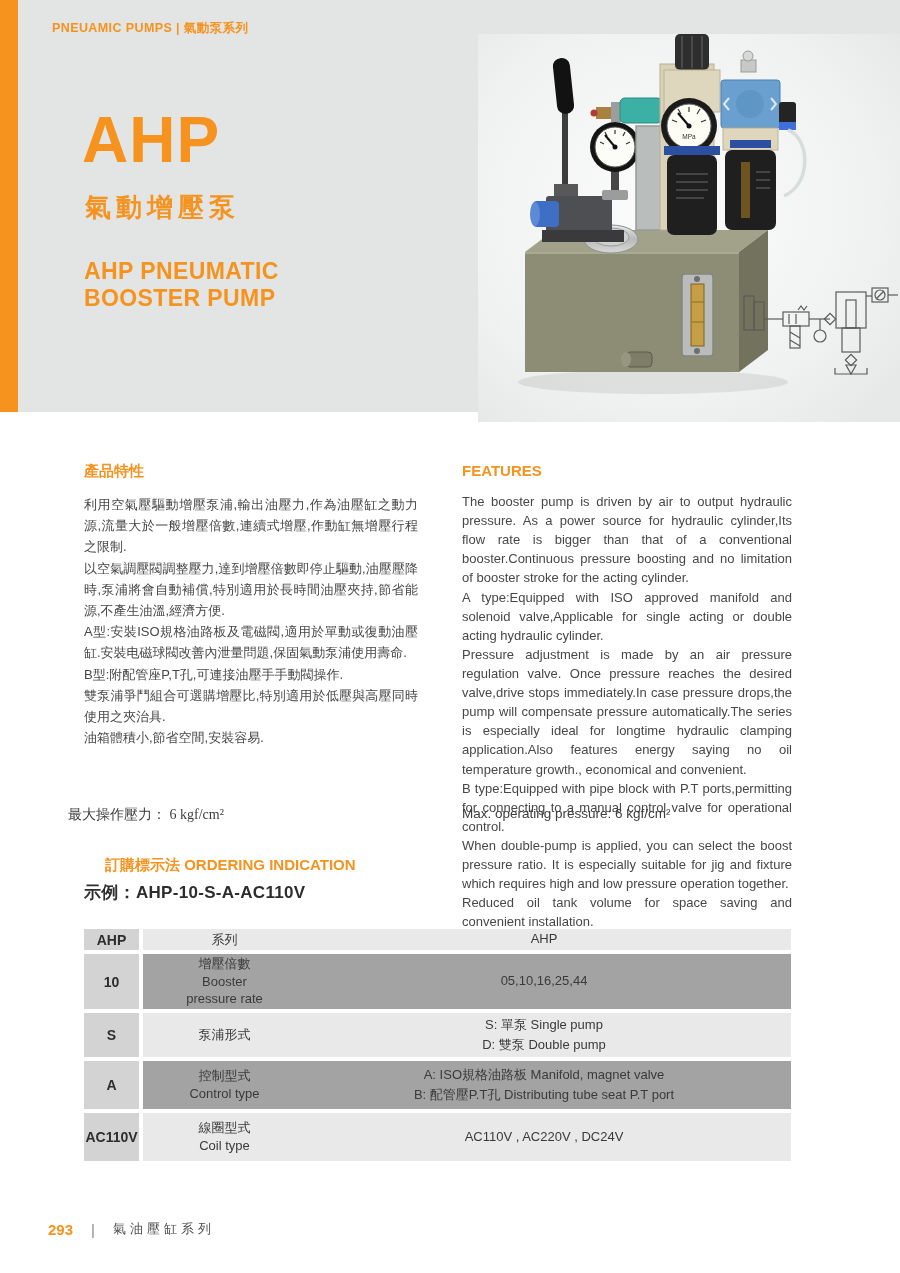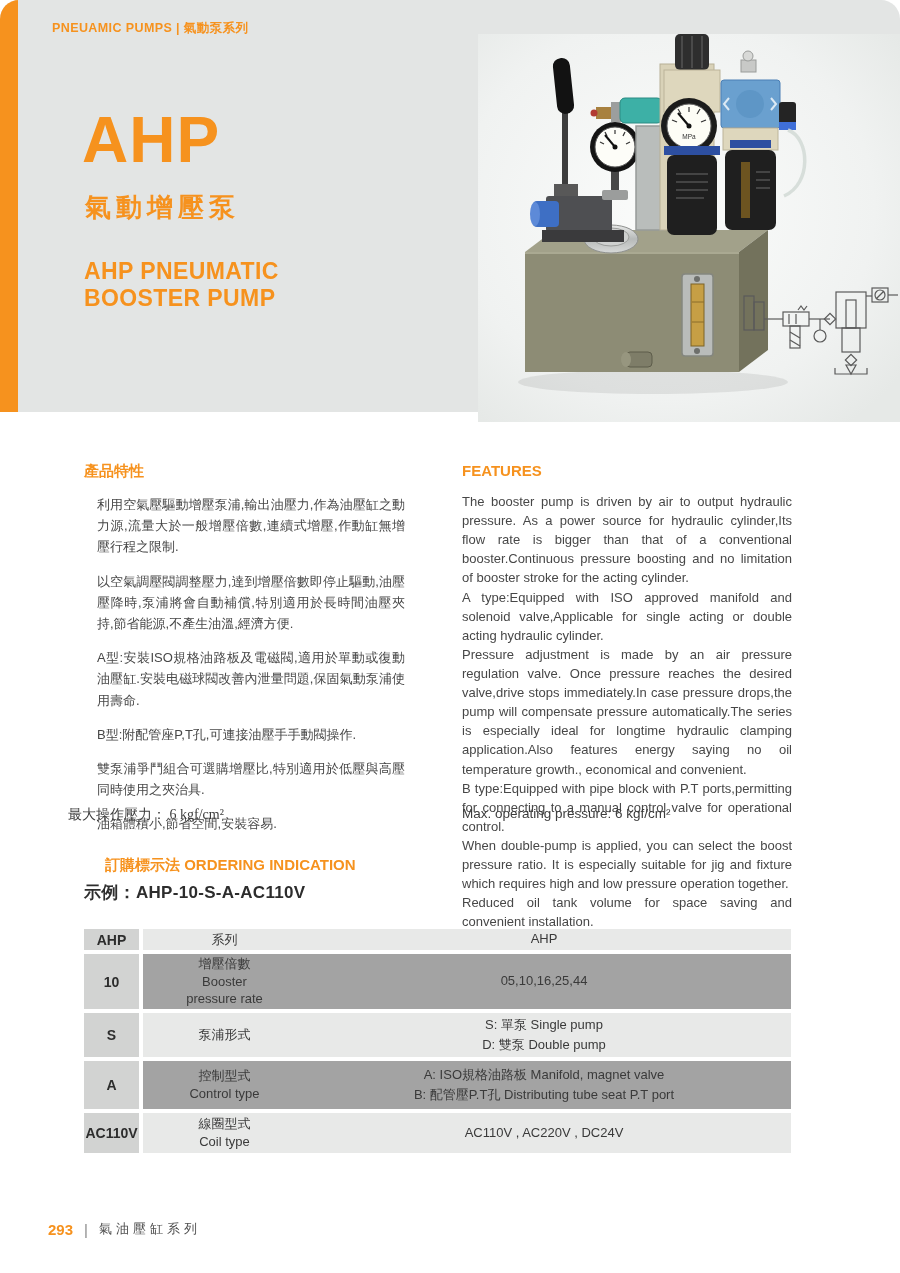--- a/index.html
+++ b/index.html
@@ -1,36 +1,36 @@
 <!DOCTYPE html>
 <html><head>
 <meta charset="utf-8">
 <style>
   html,body{margin:0;padding:0;background:#fff;}
   .page{
     position:relative;width:900px;height:1273px;background:#ffffff;
-    font-family:"Liberation Sans","DejaVu Sans",sans-serif;overflow:hidden;border-radius:19px;
+    font-family:"Liberation Sans","DejaVu Sans",sans-serif;overflow:hidden;
   }
   
   .hero{position:absolute;left:0;top:0;width:900px;height:412px;background:#e3e5e4;}
   .accent{position:absolute;left:0;top:0;width:18px;height:412px;background:#f6921e;}
   .kicker{position:absolute;left:52px;top:20px;color:#f6921e;font-weight:bold;
           font-size:12.5px;letter-spacing:.4px;}
   .model{position:absolute;left:82px;top:108px;font-size:64px;font-weight:800;
          color:#f6921e;letter-spacing:1px;line-height:1;}
   .subtitle-zh{position:absolute;left:85px;top:194px;font-size:26px;font-weight:bold;
          color:#f6921e;letter-spacing:5px;line-height:1;}
   .title-en{position:absolute;left:84px;top:258px;font-size:23px;font-weight:600;
          color:#f6921e;line-height:1.16;letter-spacing:.4px;}
   .photo{position:absolute;left:478px;top:34px;width:422px;height:388px;}
   
   .section-h{color:#f6921e;font-size:15px;font-weight:bold;margin:0 0 13px 0;}
   .col-zh{position:absolute;left:84px;top:462px;width:334px;}
   .col-en{position:absolute;left:462px;top:462px;width:330px;}
-  .col-zh p{font-size:13px;line-height:1.63;color:#474747;text-align:justify;margin:13px;}
+  .col-zh p{font-size:13px;line-height:1.63;color:#474747;text-align:justify;margin:0;}
   .col-en p{font-size:13px;line-height:1.47;color:#474747;text-align:justify;margin:0;}
   .max-zh{position:absolute;left:68px;top:806px;font-size:14px;color:#3c3c3c;font-family:Liberation Serif, serif;}
   .max-en{position:absolute;left:462px;top:806px;font-size:13.5px;color:#3c3c3c;}
   
   .ordering-heading{position:absolute;left:84px;top:856px;font-size:15px;
          font-weight:bold;color:#f6921e;padding-left:21px;}
   .ordering-example{position:absolute;left:84px;top:881px;font-size:17px;
          font-weight:bold;color:#2d2d2d;letter-spacing:.3px;}
   
   .spec-table{position:absolute;left:84px;top:929px;width:707px;}
@@ -40,21 +40,21 @@
          margin-right:4px;flex:none;}
   .t-body{flex:1;display:flex;align-items:center;}
   .row-gray .t-body{background:#e8e9e8;}
   .row-white .t-body{background:#a3a3a3;}
   .t-desc{width:154px;padding-left:9px;box-sizing:border-box;flex:none;
          font-size:13px;color:#3a3a3a;line-height:1.35;}
   .t-val{flex:1;font-size:13px;color:#3a3a3a;line-height:1.55;}
   .t-desc span,.t-val span{display:block;text-align:center;}
   
   .footer{position:absolute;left:48px;top:1220px;font-size:13px;color:#555;
-         display:flex;align-items:center;gap:11px;}
+         display:flex;align-items:center;gap:18px;}
   .footer .pagenum{color:#f6921e;font-weight:bold;font-size:15px;}
   .footer .divider{color:#8a8a8a;font-size:15px;font-weight:300;}
   .footer .series{letter-spacing:4px;color:#4f4f4f;}
 </style>
 </head>
 <body>
 
 <div class="page">
 
   <div class="hero">
@@ -306,21 +306,21 @@
           <span>控制型式</span>
           <span>Control type</span>
         </div>
         <div class="t-val">
           <span>A: ISO規格油路板  Manifold, magnet valve</span>
           <span>B: 配管壓P.T孔   Distributing tube seat P.T port</span>
         </div>
       </div>
     </div>
 
-    <div class="t-row row-gray" style="height:40px">
+    <div class="t-row row-gray" style="height:48px">
       <div class="t-code">AC110V</div>
       <div class="t-body">
         <div class="t-desc">
           <span>線圈型式</span>
           <span>Coil type</span>
         </div>
         <div class="t-val">
           <span>AC110V , AC220V ,  DC24V</span>
         </div>
       </div>

